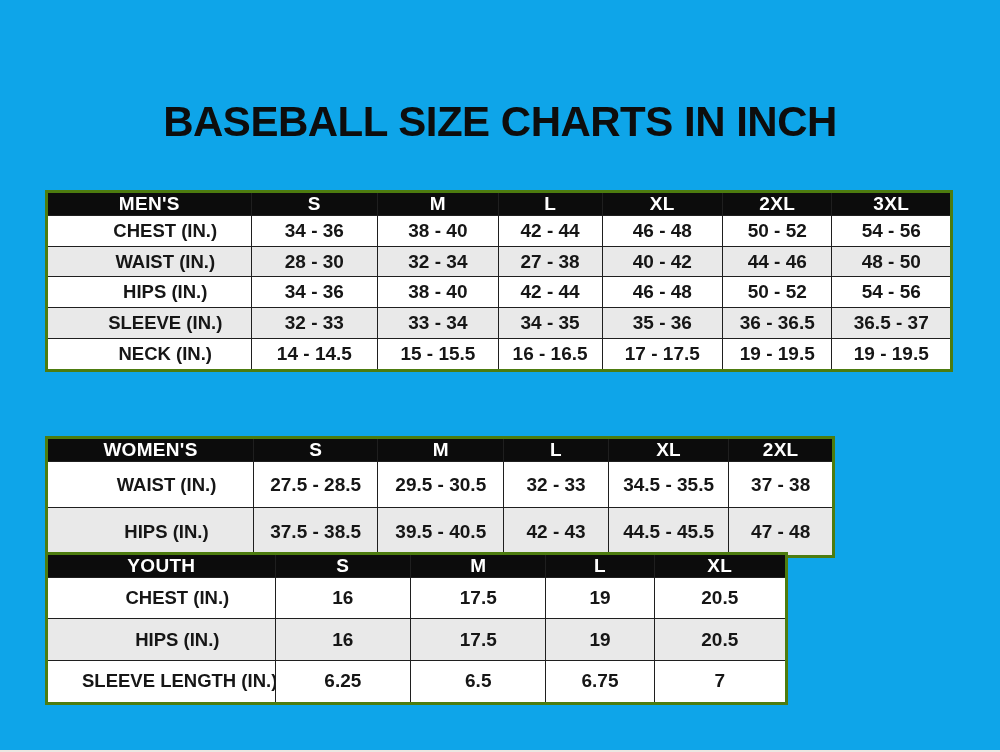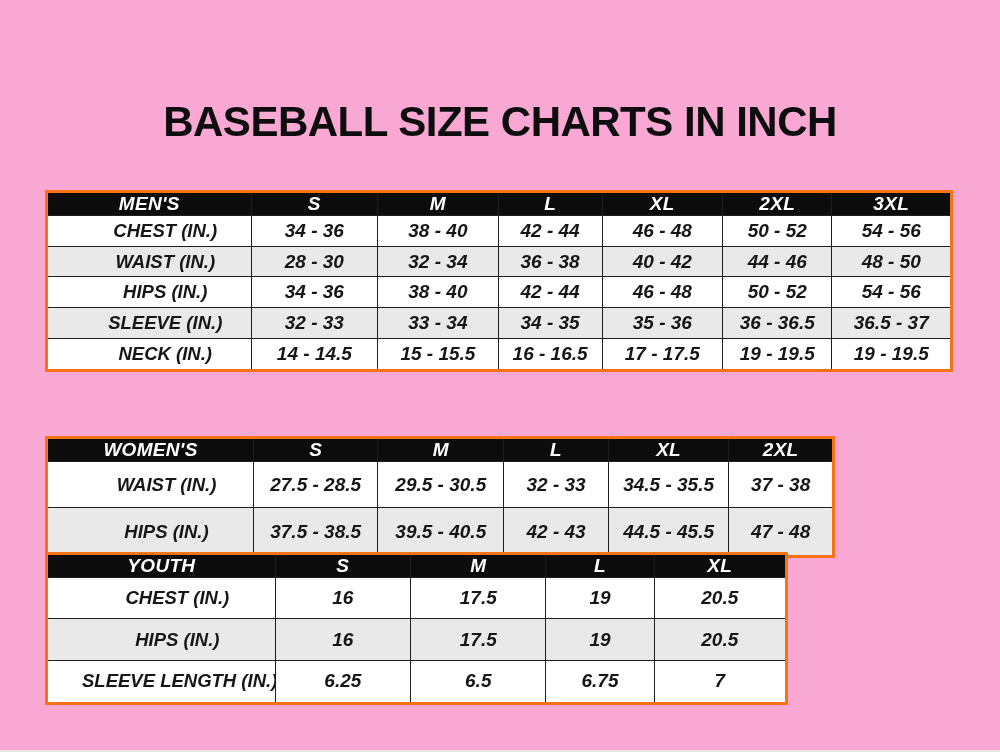--- a/index.html
+++ b/index.html
@@ -4,42 +4,41 @@
 <style>
   html, body {
     margin: 0;
     padding: 0;
     background: #ffffff;
   }
   #page {
     position: relative;
     width: 1000px;
     height: 752px;
-    background: #f9a8d4;
+    background: #0ea5e9;
     overflow: hidden;
     font-family: "Liberation Sans", "DejaVu Sans", sans-serif;
   }
   #main-title {
     position: absolute;
     top: 70px;
     left: 0;
     width: 1000px;
     text-align: center;
     font-size: 42px;
     font-weight: bold;
     letter-spacing: -0.5px;
     color: #0d0d0d;
     white-space: nowrap;
   }
   table.size-table {
     position: absolute;
     border-collapse: collapse;
     table-layout: fixed;
-    border: 3px solid #f97316;
-    font-style: italic;
+    border: 3px solid #4d7c0f;
   }
   #table-mens   { left: 45px; top: 190px; width: 908px; height: 182px; }
   #table-womens { left: 45px; top: 400px; width: 790px; height: 122px; margin-top: 36px; }
   #table-youth  { left: 45px; top: 552px; width: 743px; height: 153px; }
 
   table.size-table th,
   table.size-table td {
     border: 1.8px solid #1f1f1f;
     text-align: center;
     vertical-align: middle;
@@ -111,21 +110,21 @@
           <td>38 - 40</td>
           <td>42 - 44</td>
           <td>46 - 48</td>
           <td>50 - 52</td>
           <td>54 - 56</td>
         </tr>
         <tr>
           <td class="row-label">WAIST (IN.)</td>
           <td>28 - 30</td>
           <td>32 - 34</td>
-          <td>36 - 38</td>
+          <td>27 - 38</td>
           <td>40 - 42</td>
           <td>44 - 46</td>
           <td>48 - 50</td>
         </tr>
         <tr>
           <td class="row-label">HIPS (IN.)</td>
           <td>34 - 36</td>
           <td>38 - 40</td>
           <td>42 - 44</td>
           <td>46 - 48</td>

